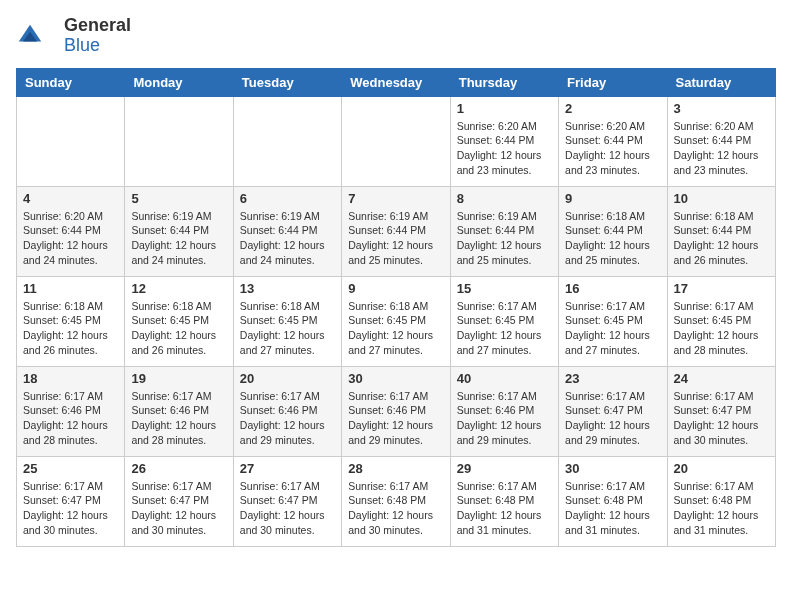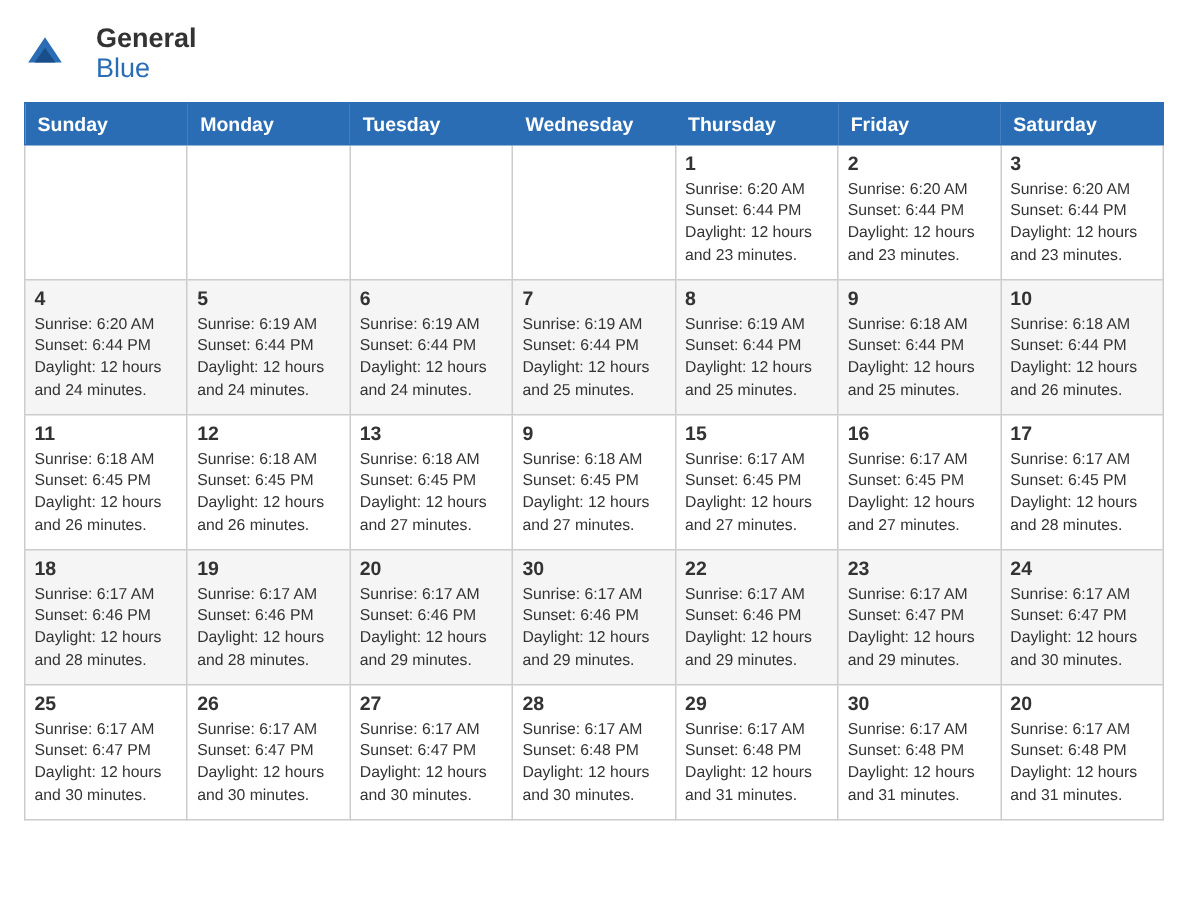--- a/index.html
+++ b/index.html
@@ -280,21 +280,21 @@
 and 29 minutes.</div>
         </td>
         <td>
           <span class="day-number">30</span>
           <div class="day-info" style="white-space: pre-line;">Sunrise: 6:17 AM
 Sunset: 6:46 PM
 Daylight: 12 hours
 and 29 minutes.</div>
         </td>
         <td>
-          <span class="day-number">22</span>
+          <span class="day-number">40</span>
           <div class="day-info" style="white-space: pre-line;">Sunrise: 6:17 AM
 Sunset: 6:46 PM
 Daylight: 12 hours
 and 29 minutes.</div>
         </td>
         <td>
           <span class="day-number">23</span>
           <div class="day-info" style="white-space: pre-line;">Sunrise: 6:17 AM
 Sunset: 6:47 PM
 Daylight: 12 hours

